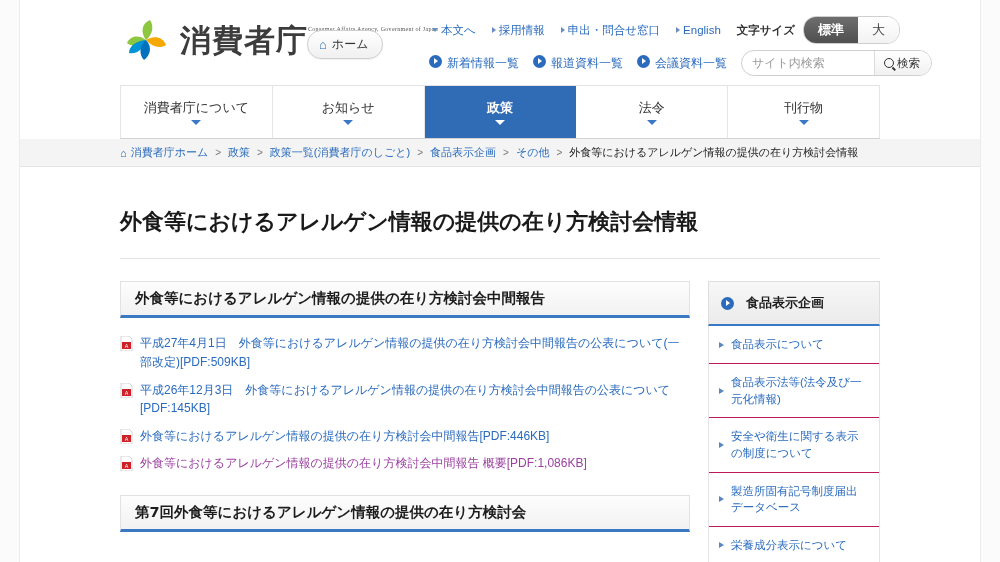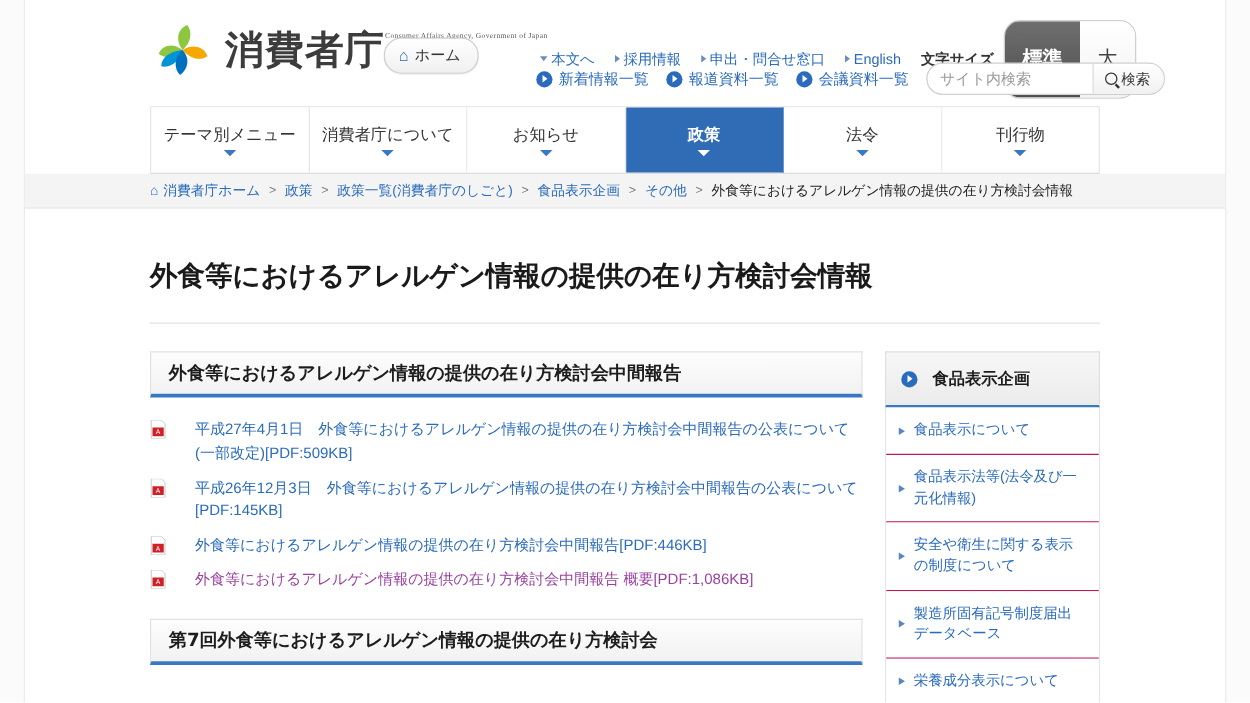--- a/index.html
+++ b/index.html
@@ -133,22 +133,22 @@
     white-space: nowrap;
   }
   .fontsize-toggle {
     display: inline-flex;
     border: 1px solid #cfcfcf;
     border-radius: 13px;
     overflow: hidden;
     background: #ffffff;
   }
   .fs-opt {
-    padding: 20px 14px;
-    font-size: 16px;
+    padding: 4px 14px;
+    font-size: 13px;
     color: #444;
     cursor: pointer;
     background: linear-gradient(#ffffff, #f2f2f2);
   }
   .fs-opt.active {
     background: linear-gradient(#6e6e6e, #4f4f4f);
     color: #ffffff;
     font-weight: bold;
   }
 
@@ -174,21 +174,20 @@
   .circle-arrow::after {
     content: "";
     width: 0; height: 0;
     border-top: 3px solid transparent;
     border-bottom: 3px solid transparent;
     border-left: 4px solid #ffffff;
     margin-left: 1px;
   }
   .util2-link {
     display: inline-flex;
-    align-items: center;
     color: #2a6bbd;
     text-decoration: none;
     margin-right: 14px;
     white-space: nowrap;
     cursor: pointer;
   }
   .search-box {
     display: inline-flex;
     align-items: center;
     border: 1px solid #cfcfcf;
@@ -340,21 +339,20 @@
     margin: 0;
     padding: 16px 0 0 0;
     list-style: none;
   }
   .link-item {
     display: flex;
     align-items: flex-start;
     margin-bottom: 9px;
     font-size: 12px;
     line-height: 1.55;
-    gap: 16px;
   }
   .pdf-icon {
     flex: none;
     width: 13px;
     height: 15px;
     margin-right: 7px;
     margin-top: 2px;
     position: relative;
   }
   .doc-link {
@@ -469,24 +467,20 @@
           <button class="search-btn">
             <span class="mag"></span>
             <span>検索</span>
           </button>
         </span>
       </div>
     </div>
 
     <div class="gnav">
       <div class="gnav-item">
-        <span>テーマ別メニュー</span>
-        <span class="gnav-caret"></span>
-      </div>
-      <div class="gnav-item">
         <span>消費者庁について</span>
         <span class="gnav-caret"></span>
       </div>
       <div class="gnav-item">
         <span>お知らせ</span>
         <span class="gnav-caret"></span>
       </div>
       <div class="gnav-item active">
         <span>政策</span>
         <span class="gnav-caret"></span>

